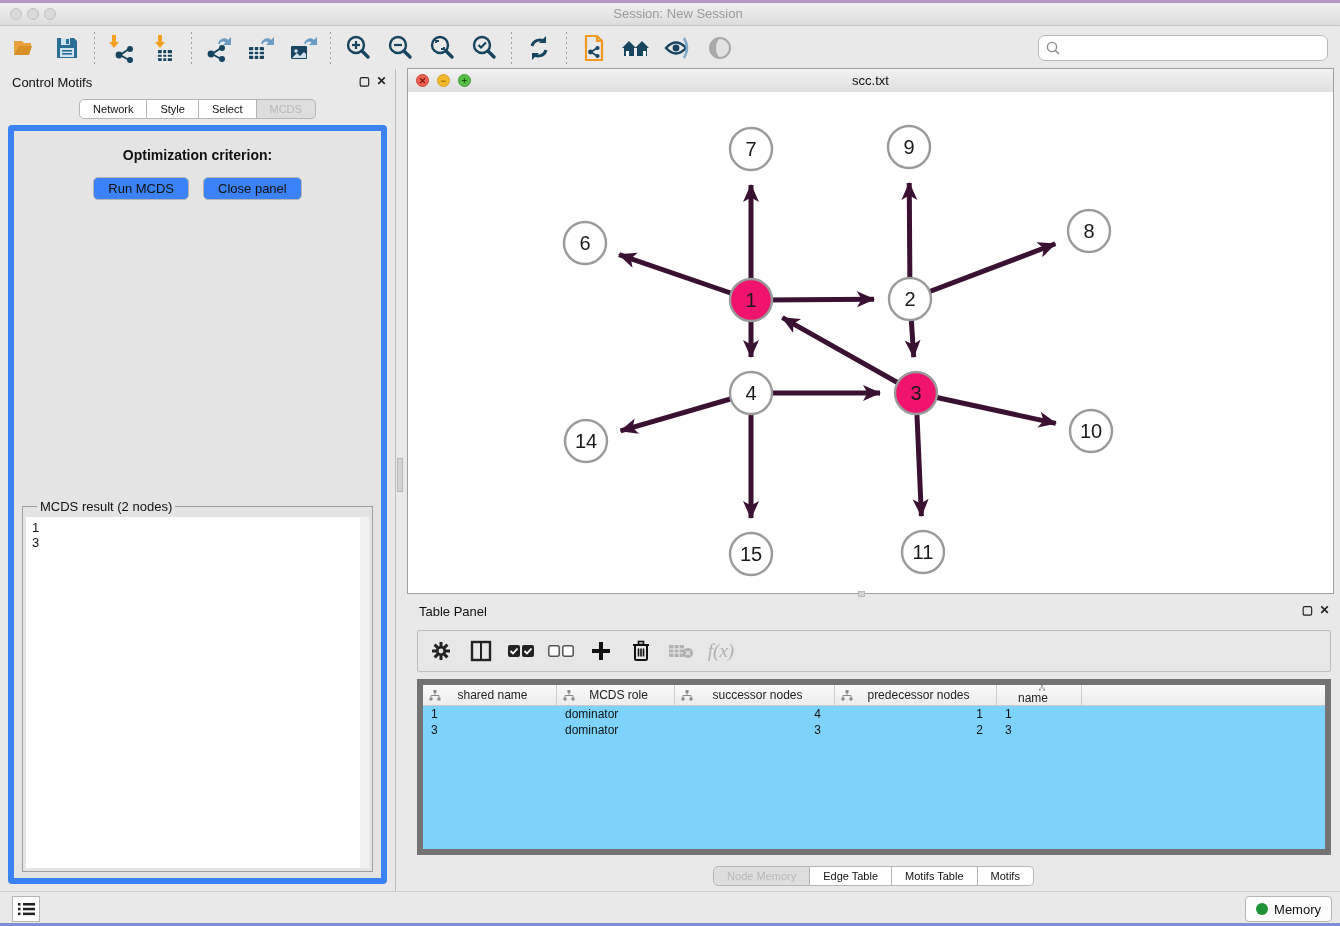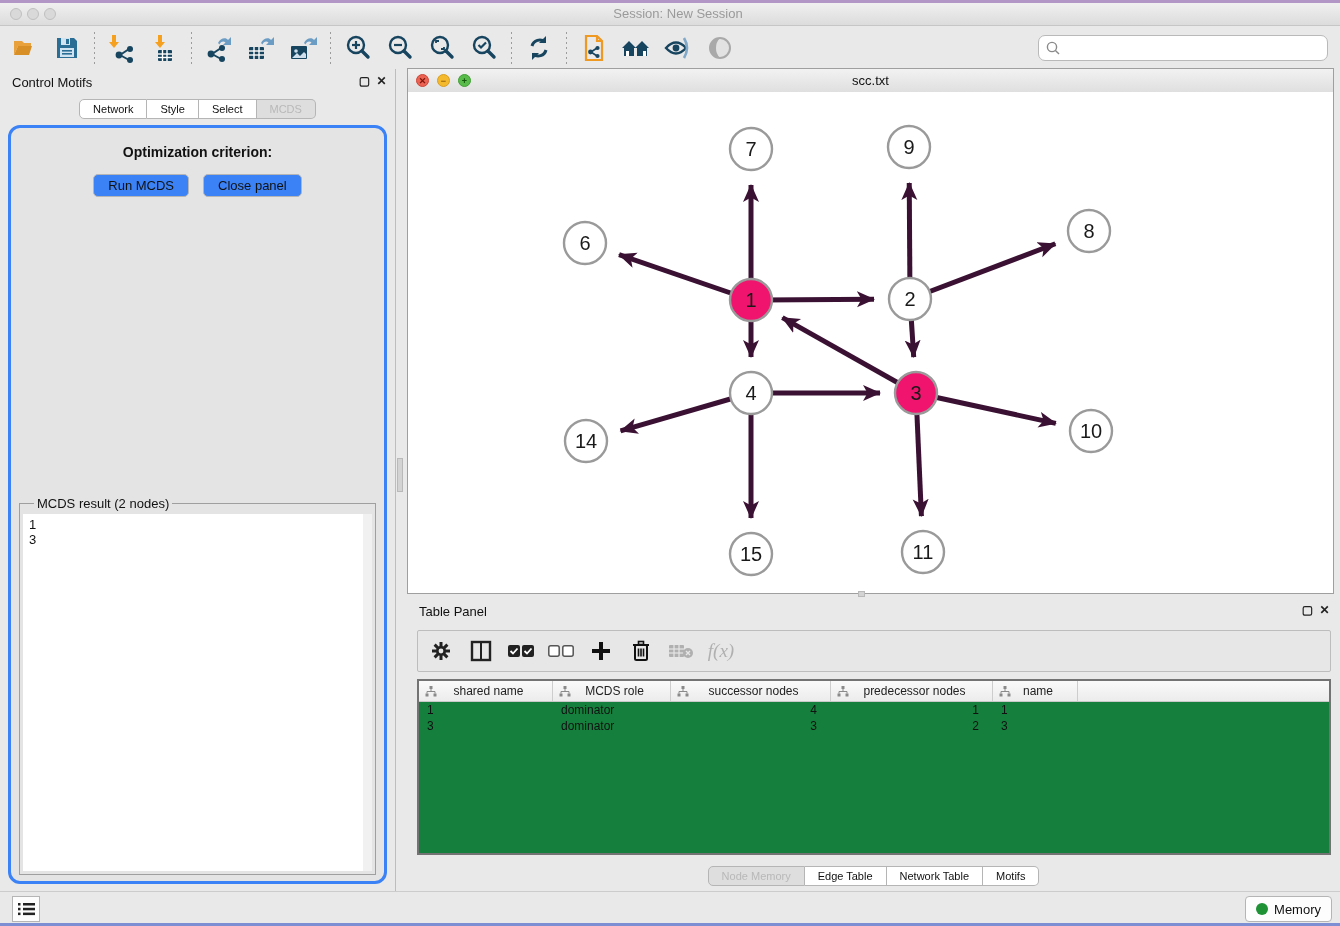--- a/index.html
+++ b/index.html
@@ -31,21 +31,21 @@
   .panel-head .pt{position:absolute;left:12px;top:6px;font-size:13px;color:#111;}
   .wbtn{position:absolute;top:6px;width:13px;height:13px;font-size:12px;line-height:13px;
         text-align:center;color:#222;cursor:pointer;font-weight:bold;}
   .tabrow{display:flex;justify-content:center;margin-top:4px;}
   .tab{font-size:11px;padding:3px 13px;background:#fff;border:1px solid #b5b5b5;
        border-left:none;color:#111;cursor:pointer;}
   .tab:first-child{border-left:1px solid #b5b5b5;border-radius:5px 0 0 5px;}
   .tab:last-child{border-radius:0 5px 5px 0;}
   .tab.active{background:#dedede;color:#b8b8b8;}
   .cp-body{position:absolute;left:8px;right:8px;top:56px;bottom:8px;
-           background:#e4e4e4;border:3px solid #3b82f6;border-radius:12px;}
+           background:#e4e4e4;border:6px solid #3b82f6;border-radius:4px;}
   .opt-label{text-align:center;font-size:14px;font-weight:bold;color:#111;margin-top:16px;}
   .dropdown{position:relative;margin:10px auto 0;width:308px;height:24px;background:#fff;
             border:1px solid #b5b5b5;border-radius:5px;font-size:13px;color:#111;
             display:flex;align-items:center;padding:0 10px;box-sizing:border-box;cursor:pointer;}
   .dd-stepper{position:absolute;right:6px;top:4px;}
   .btnrow{display:flex;justify-content:center;gap:14px;margin-top:14px;}
   .pushbtn{background:#3b82f6;border:1px solid #b5b5b5;border-radius:5px;font-size:13px;
            color:#111;padding:3px 14px;cursor:pointer;font-family:"Liberation Sans",sans-serif;}
   .resultbox{position:absolute;left:6px;right:6px;bottom:6px;top:368px;
              border:1px solid #9f9f9f;background:#e4e4e4;}
@@ -67,22 +67,22 @@
   .mac-grn{background:#59bb49;border:1px solid #3f9e33;color:#12570c;}
   .net-canvas{position:absolute;left:0;top:23px;width:925px;height:501px;background:#fff;}
   
   .tpanel{position:absolute;left:407px;top:595px;width:933px;height:294px;background:#e9e9e9;}
   .tp-toolbar{position:absolute;left:10px;right:9px;top:32px;height:42px;background:#e7e7e7;
               border:1px solid #bdbdbd;border-radius:2px;display:flex;align-items:center;
               padding-left:10px;box-sizing:border-box;gap:14px;}
   .tp-icon{display:flex;align-items:center;justify-content:center;width:26px;height:26px;cursor:pointer;}
   .tp-icon.disabled{cursor:default;}
   .fx{font-family:"Liberation Serif",serif;font-style:italic;font-size:19px;color:#b0b0b0;}
-  .ttable{position:absolute;left:10px;right:9px;top:81px;bottom:37px;background:#15803d;
-          border:2px solid #737373;overflow:hidden;}
+  .ttable{position:absolute;left:10px;right:9px;top:81px;bottom:37px;background:#7dd3fc;
+          border:6px solid #737373;overflow:hidden;}
   .thead{display:flex;height:20px;background:linear-gradient(#fafafa,#ececec);
          border-bottom:1px solid #c9c9c9;}
   .th{display:flex;align-items:center;font-size:12px;color:#222;box-sizing:border-box;
       border-right:1px solid #cdcdcd;position:relative;cursor:pointer;}
   .th .lbl{flex:1;text-align:center;padding-right:12px;}
   .th svg{margin-left:6px;}
   .trow{display:flex;height:16px;font-size:12px;color:#111;cursor:pointer;}
   .td{box-sizing:border-box;overflow:hidden;white-space:nowrap;padding-top:1px;}
   .tabs-bottom{position:absolute;left:0;right:0;bottom:6px;display:flex;justify-content:center;}
   
@@ -501,21 +501,21 @@
                 <rect x="4.5" y="0" width="3" height="3"></rect>
                 <rect x="0.5" y="7.5" width="3" height="3"></rect>
                 <rect x="8.5" y="7.5" width="3" height="3"></rect>
               </g>
               <g stroke="#8a8a8a" stroke-width="1">
                 <path d="M6 3v2.5M6 5.5H2v2M6 5.5h4v2" fill="none"></path>
               </g>
             </svg>
             <span class="lbl">predecessor nodes</span>
           </div>
-          <div class="th" style="width: 85px;">
+          <div class="th" style="width: 85px; flex-direction: column;">
             <svg width="12" height="11" viewBox="0 0 12 11">
               <g fill="#8a8a8a">
                 <rect x="4.5" y="0" width="3" height="3"></rect>
                 <rect x="0.5" y="7.5" width="3" height="3"></rect>
                 <rect x="8.5" y="7.5" width="3" height="3"></rect>
               </g>
               <g stroke="#8a8a8a" stroke-width="1">
                 <path d="M6 3v2.5M6 5.5H2v2M6 5.5h4v2" fill="none"></path>
               </g>
             </svg>
@@ -536,21 +536,21 @@
             <div class="td" style="width: 160px; text-align: right; padding: 1px 14px 0px 2px;">3</div>
             <div class="td" style="width: 162px; text-align: right; padding: 1px 14px 0px 2px;">2</div>
             <div class="td" style="width: 85px; text-align: left; padding: 1px 2px 0px 8px;">3</div>
           </div>
         </div>
     </div>
 
     <div class="tabs-bottom">
       <span class="tab active">Node Memory</span>
       <span class="tab">Edge Table</span>
-      <span class="tab">Network Table</span>
+      <span class="tab">Motifs Table</span>
       <span class="tab">Motifs</span>
     </div>
   </div>
 
   <div class="statusbar">
     <span class="menu-btn">
       <svg width="17" height="14" viewBox="0 0 17 14">
           <g fill="#222">
             <rect x="0" y="1" width="2.5" height="2.5"></rect>
             <rect x="5" y="1" width="12" height="2.5"></rect>

